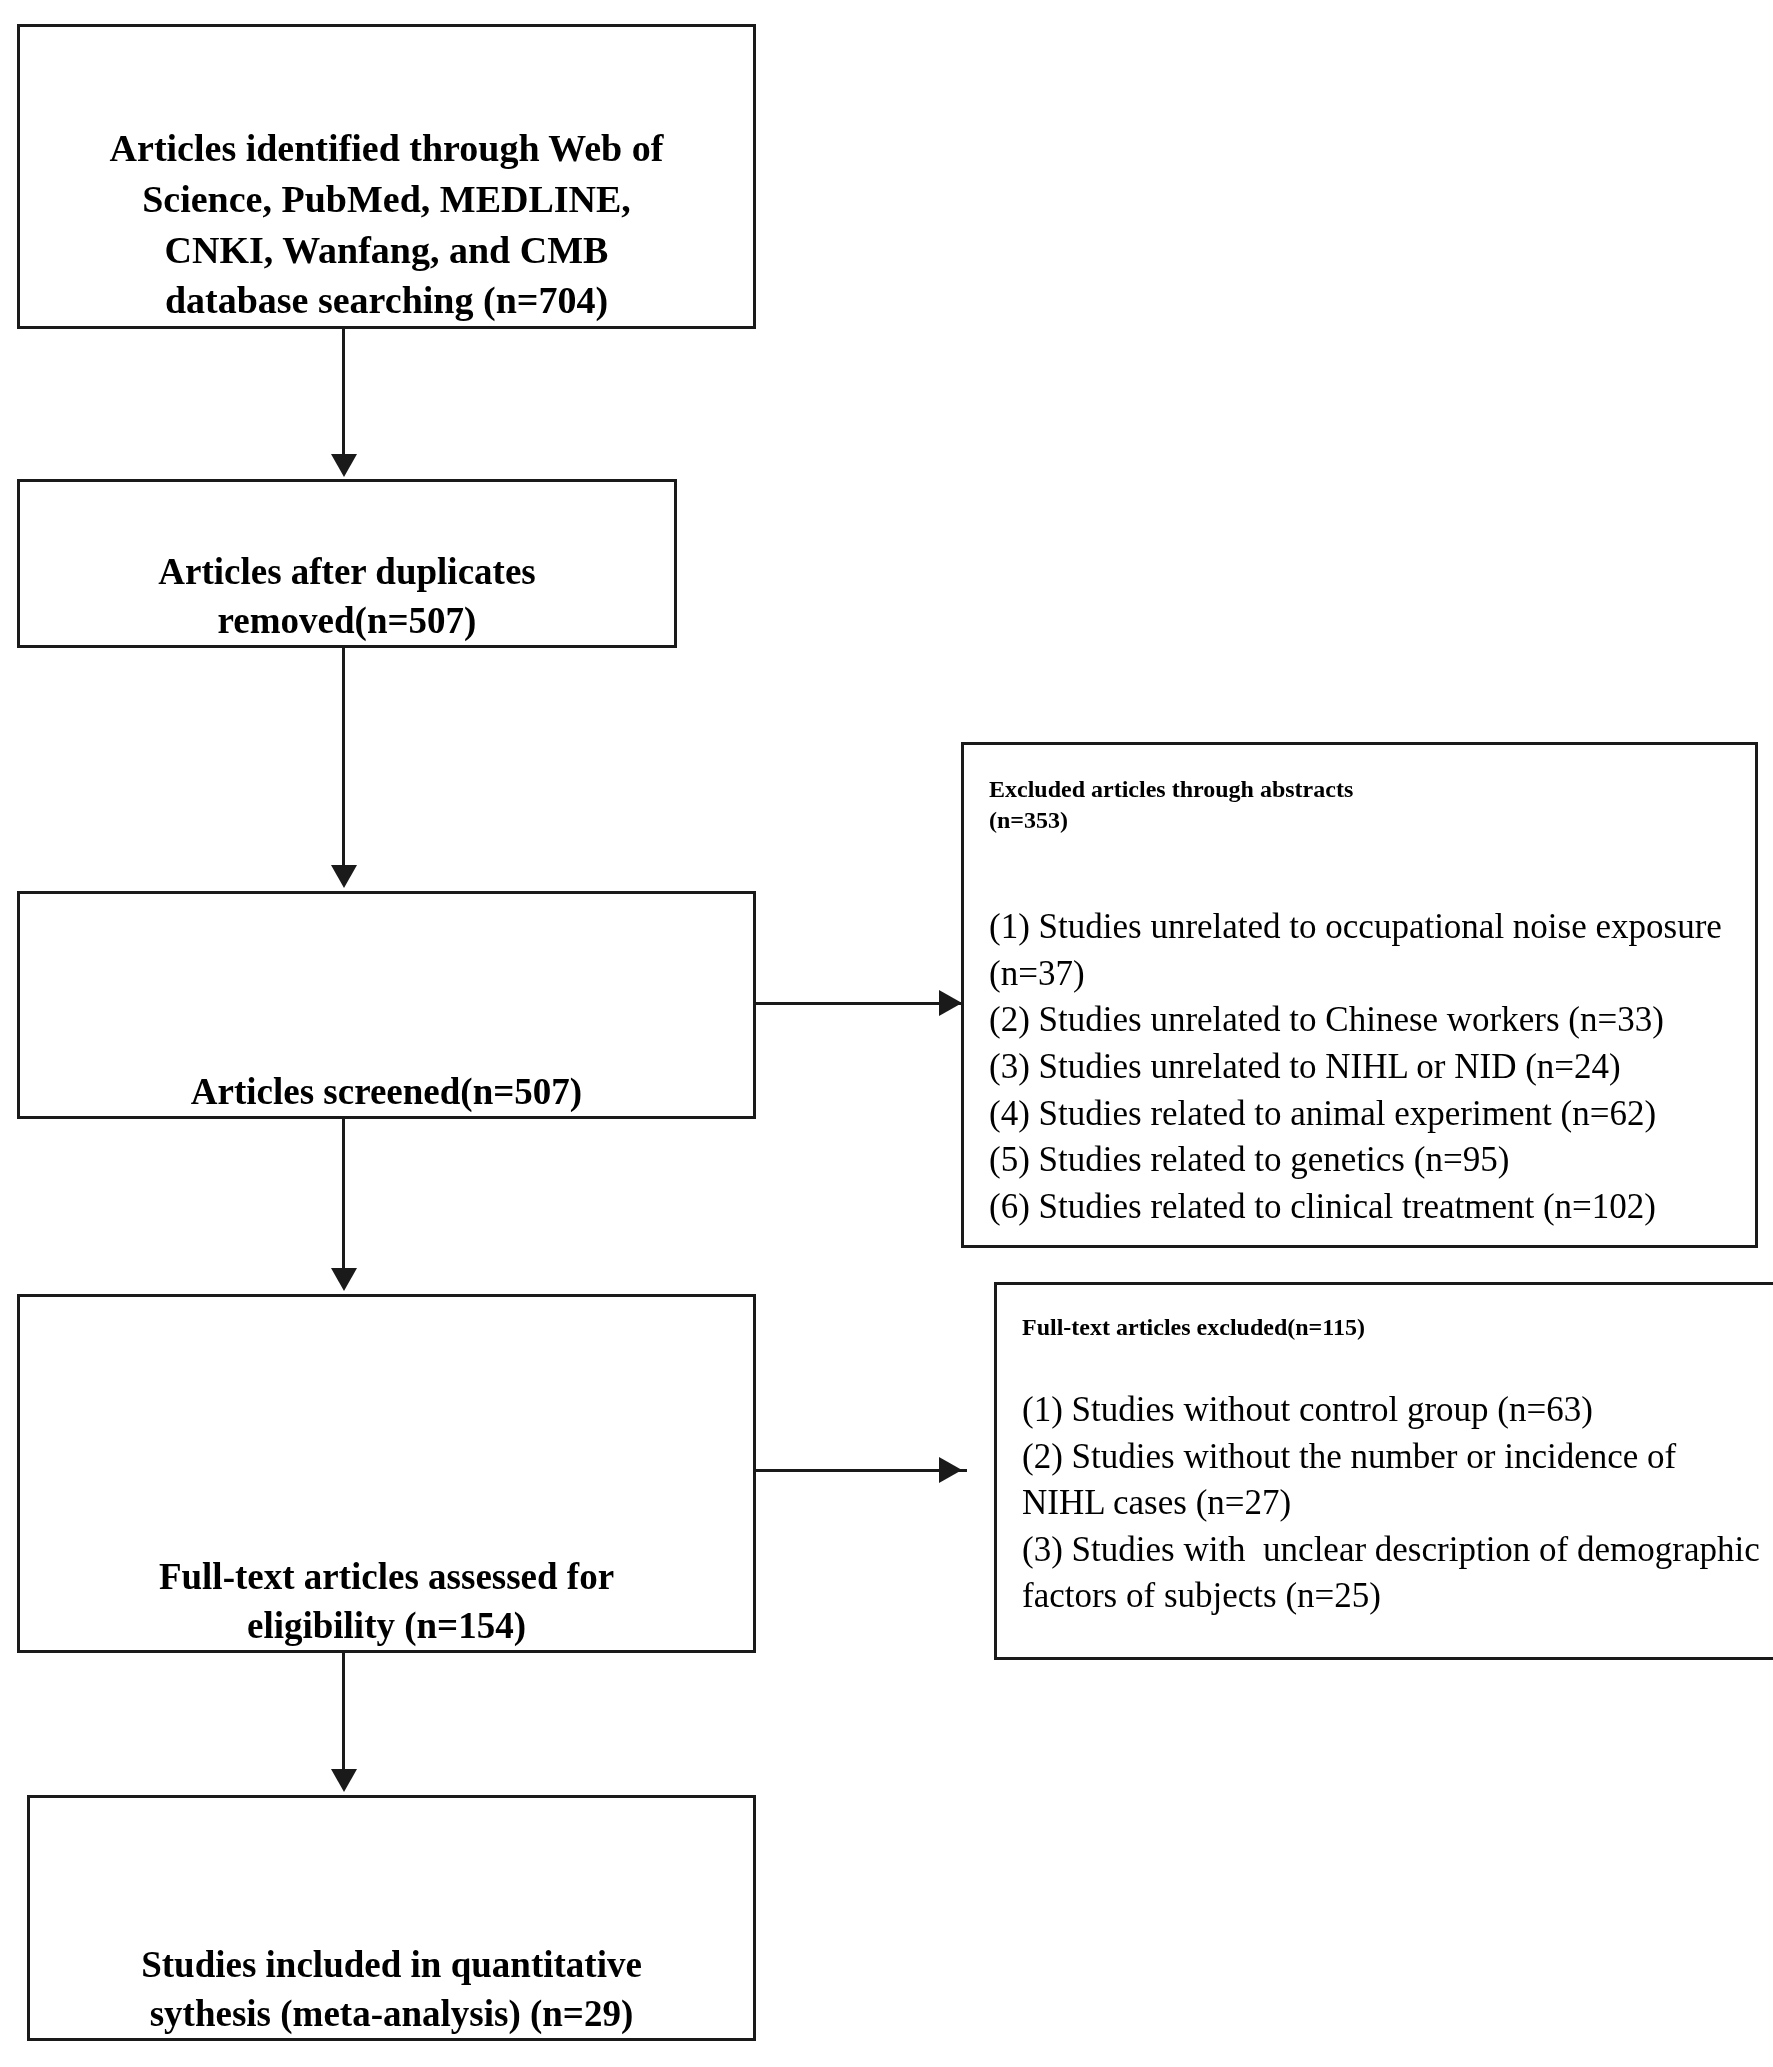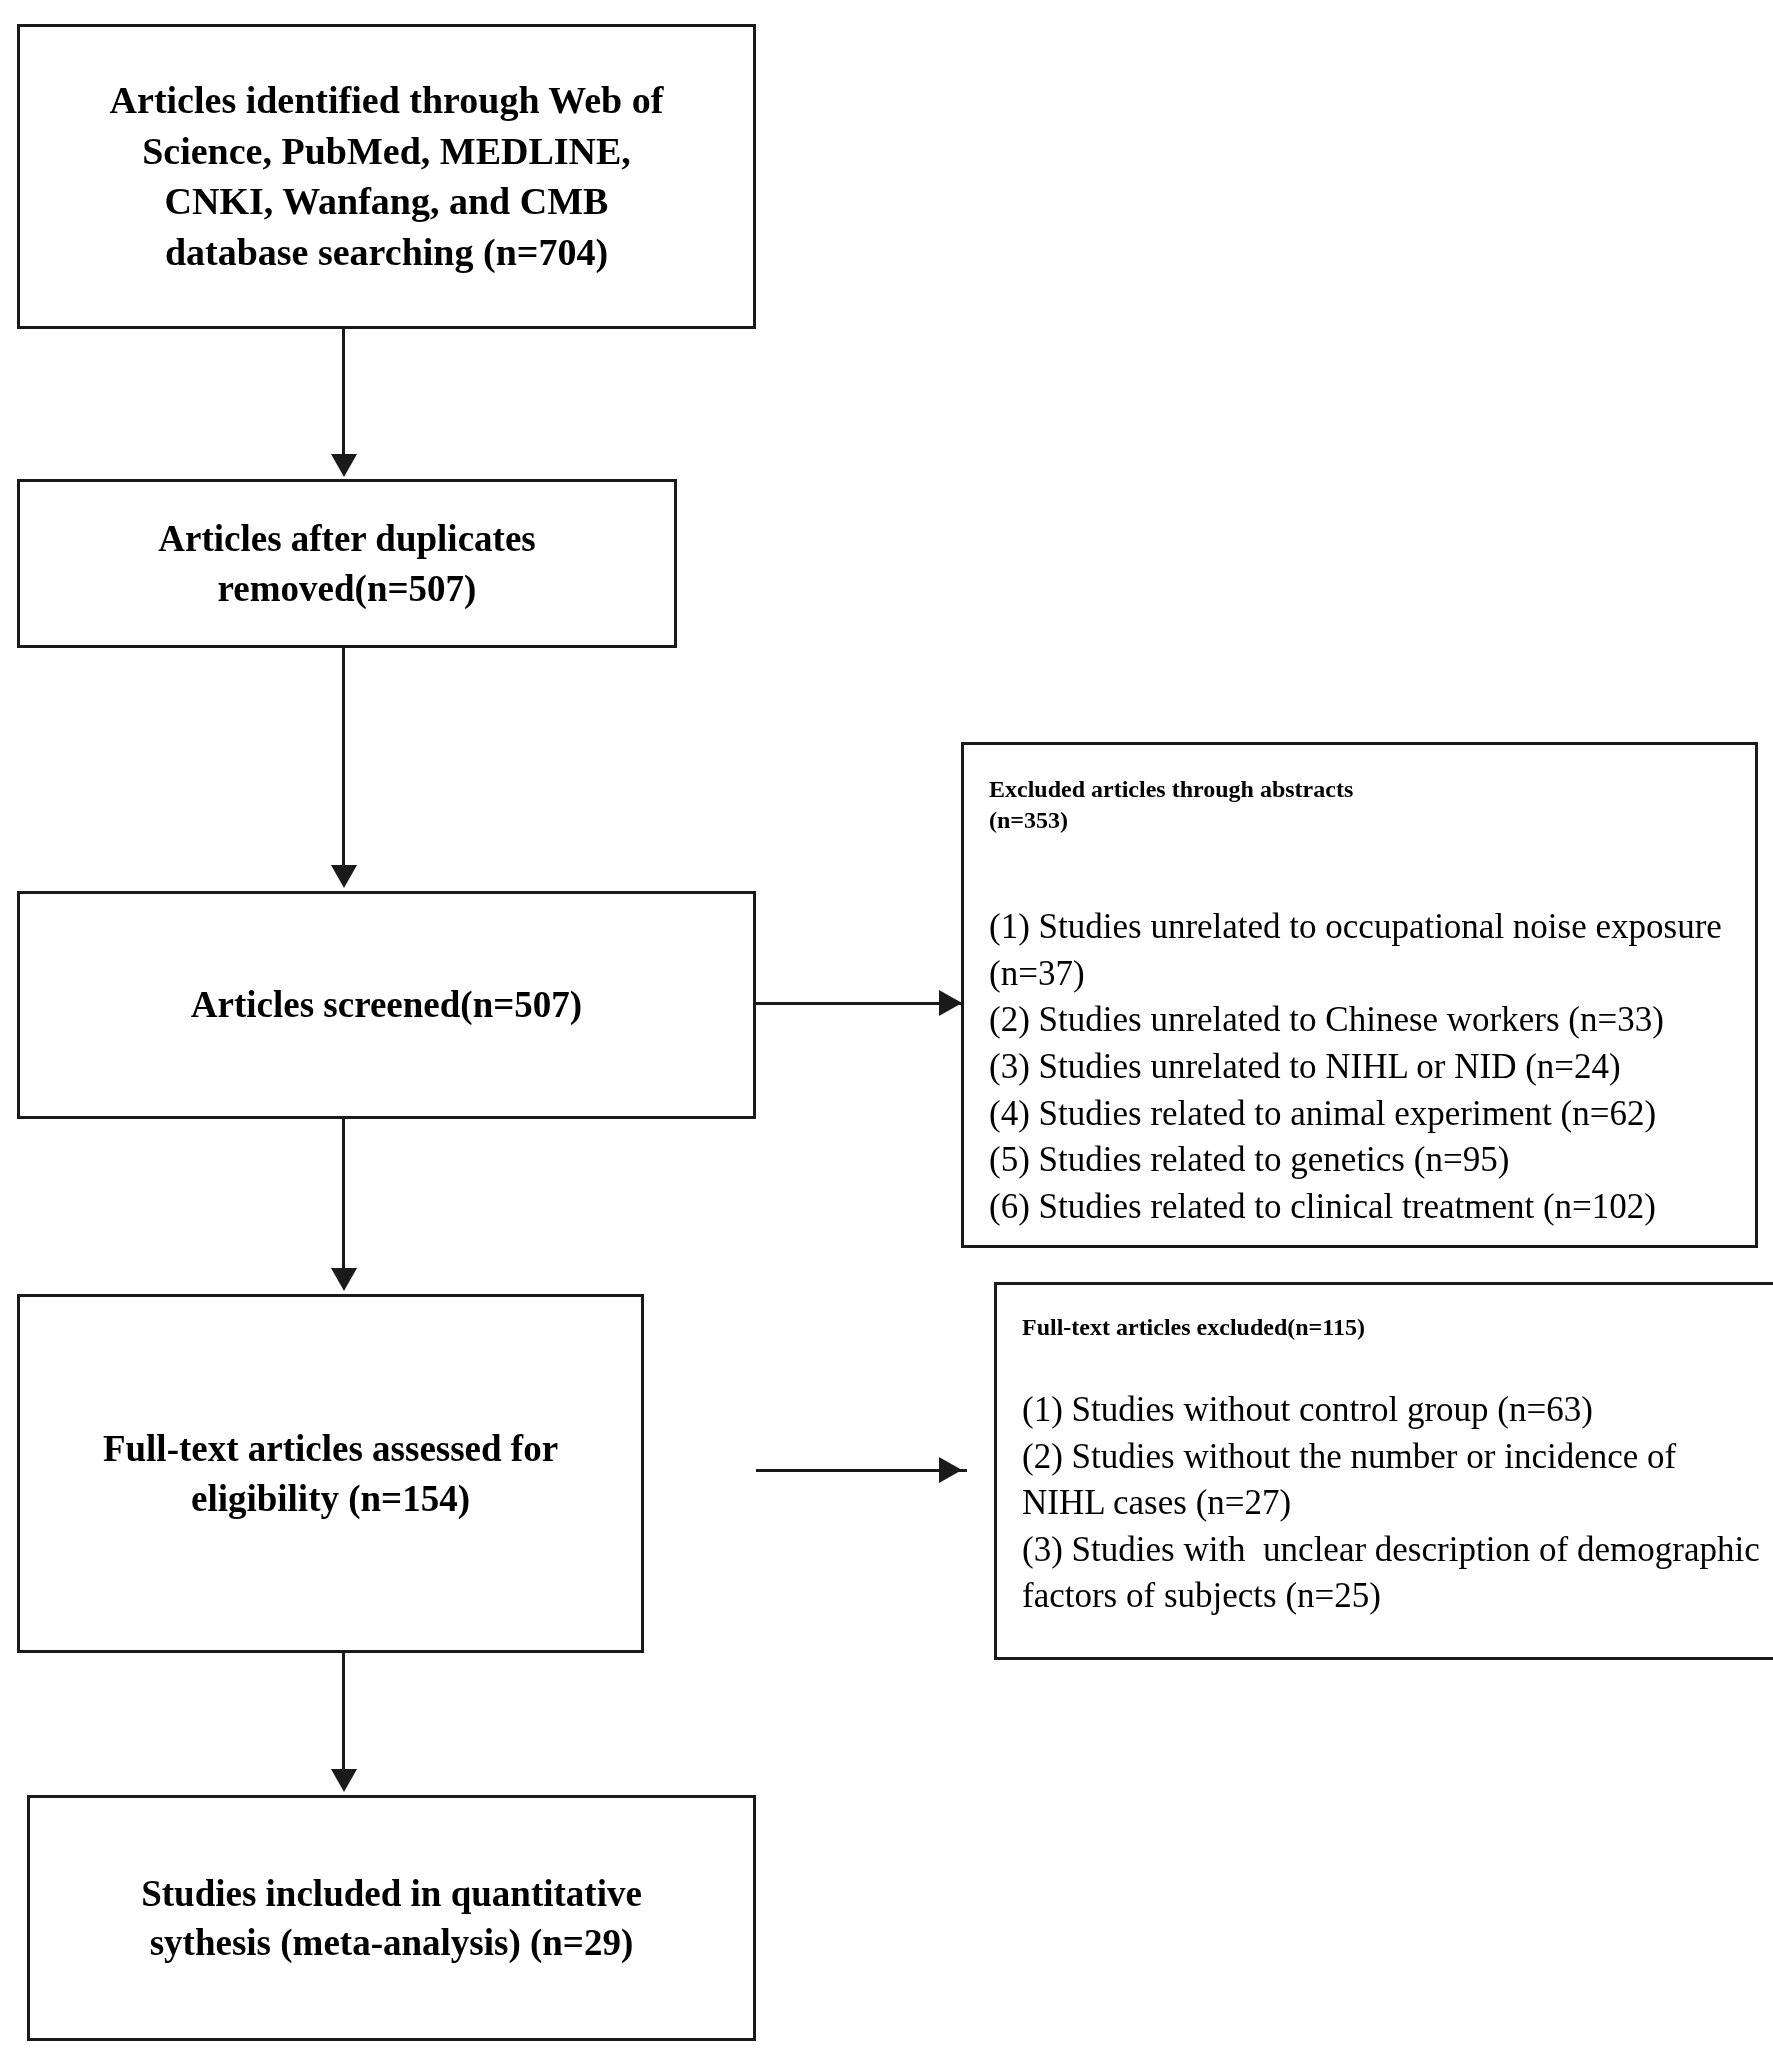--- a/index.html
+++ b/index.html
@@ -15,21 +15,21 @@
     font-family: "Liberation Serif", "DejaVu Serif", serif;
     overflow: hidden;
   }
   .box {
     position: absolute;
     box-sizing: border-box;
     border: 3.4px solid #1a1a1a;
     background: #ffffff;
     display: flex;
     flex-direction: column;
-    justify-content: center;
+    justify-content: flex-end;
     align-items: center;
   }
   .box.top-align {
     justify-content: flex-start;
   }
   .box-title {
     font-weight: bold;
     color: #000000;
     text-align: center;
     line-height: 1.33;
@@ -118,21 +118,21 @@
   <div class="box" style="left:17px; top:891px; width:739px; height:228px;">
     <div class="box-title sz-md">Articles screened(n=507)</div>
   </div>
 
   <div class="hline" style="left:756px; top:1002px; width:211px;"></div>
   <div class="arrow-right" style="left:939px; top:990px;"></div>
 
   <div class="vline" style="left:342px; top:1118px; height:152px;"></div>
   <div class="arrow-down" style="left:331px; top:1268px;"></div>
 
-  <div class="box" style="left:17px; top:1294px; width:627px; height:359px;">
+  <div class="box" style="left:17px; top:1294px; width:739px; height:359px;">
     <div class="box-title sz-md">Full-text articles assessed for
 eligibility (n=154)</div>
   </div>
 
   <div class="hline" style="left:756px; top:1469px; width:211px;"></div>
   <div class="arrow-right" style="left:939px; top:1457px;"></div>
 
   <div class="vline" style="left:342px; top:1653px; height:118px;"></div>
   <div class="arrow-down" style="left:331px; top:1769px;"></div>
 

